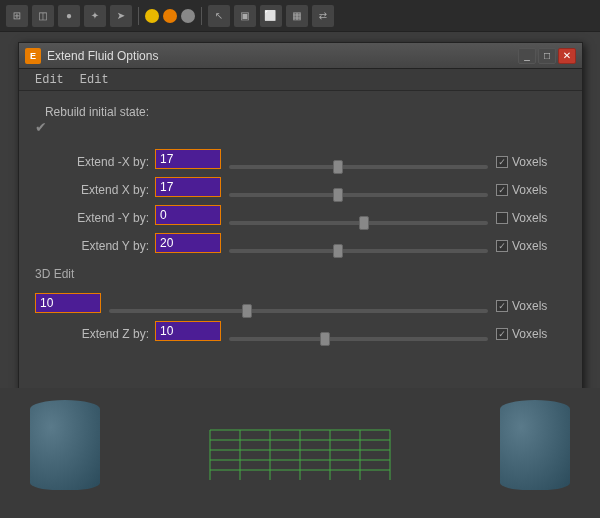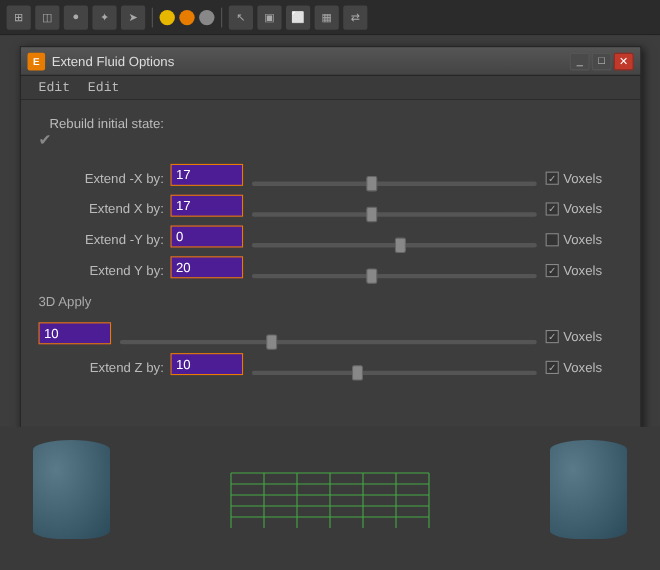--- a/index.html
+++ b/index.html
@@ -388,21 +388,21 @@
           <div class="slider-track">
             <div class="slider-thumb" style="left: 40%;"></div>
           </div>
           <div class="voxels-label">
             <div class="checkbox-small checked"></div>
             <span>Voxels</span>
           </div>
         </div>
       </div>
 
-      <div class="section-label">3D Apply</div>
+      <div class="section-label">3D Edit</div>
 
       <div class="form-section">
 
         <div class="form-row">
           <input class="form-input" type="text" value="10" style="">
           <div class="slider-track">
             <div class="slider-thumb" style="left: 35%;"></div>
           </div>
           <div class="voxels-label">
             <div class="checkbox-small checked"></div>

